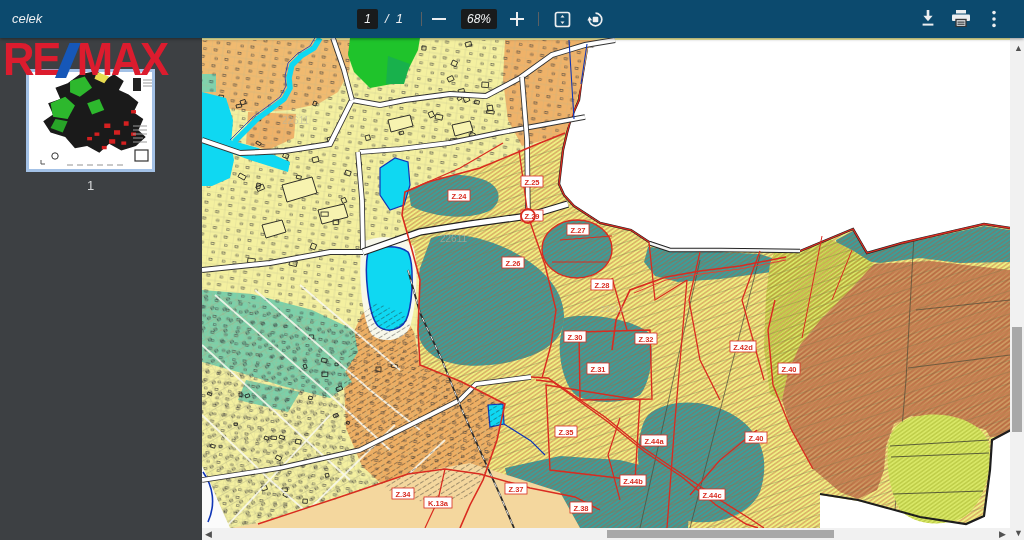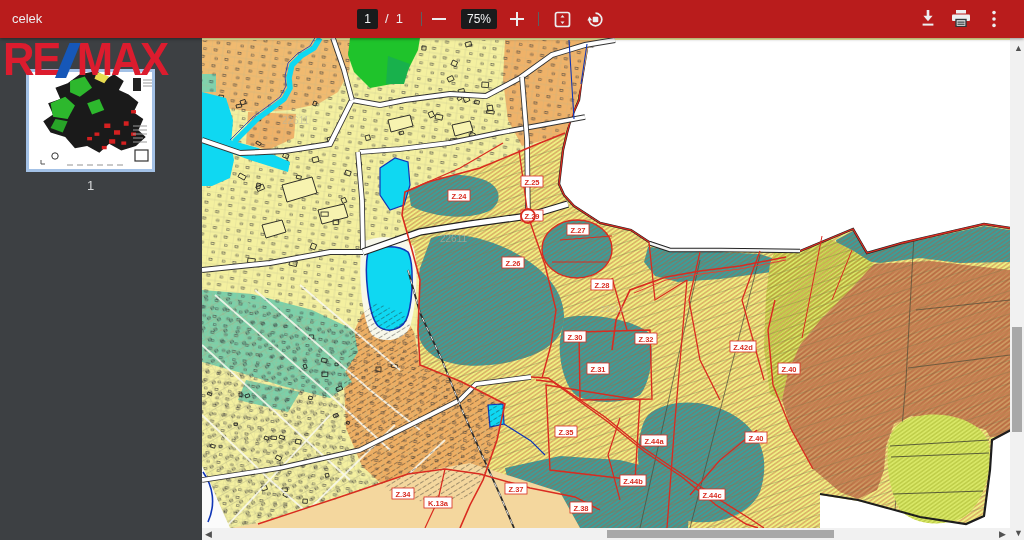--- a/index.html
+++ b/index.html
@@ -1,18 +1,18 @@
 <!DOCTYPE html>
 <html><head>
 <meta charset="utf-8">
 <style>
   html,body{margin:0;padding:0;width:1024px;height:540px;overflow:hidden;
     font-family:"Liberation Sans",sans-serif;background:#3d4043;}
-  #toolbar{position:absolute;left:0;top:0;width:1024px;height:38px;background:#b91c1c;
-    box-shadow:0 1px 3px rgba(0,0,0,.4);z-index:30;}
+  #toolbar{position:absolute;left:0;top:0;width:1024px;height:38px;background:#0c4a6e;
+    box-shadow:0 1px 3px rgba(0,0,0,.4);z-index:30;font-style:italic;}
   .tbtext{color:#eceef0;font-size:13px;}
   #title{position:absolute;left:12px;top:11px;}
   .numbox{position:absolute;background:#191b1c;color:#f1f3f4;font-size:12px;
     text-align:center;border-radius:2px;}
   #pgbox{left:357px;top:9px;width:21px;height:20px;line-height:20px;}
   #zoombox{left:461px;top:9px;width:36px;height:20px;line-height:20px;}
   .sep{position:absolute;top:12px;width:1px;height:14px;background:#5c6063;}
   #sidebar{position:absolute;left:0;top:38px;width:202px;height:502px;background:#3d4043;z-index:10;}
   #thumb{position:absolute;left:26px;top:31px;width:123px;height:97px;background:#fff;
     border:3px solid #a3c1e6;}
@@ -431,21 +431,21 @@
 <div id="remax"><span>RE</span><span class="sl"></span><span>MAX</span></div>
 
 <div id="toolbar">
   <div id="title" class="tbtext">celek</div>
   <div id="pgbox" class="numbox">1</div>
   <div class="tbtext" style="position:absolute;left:385px;top:11px;">/&nbsp;&nbsp;1</div>
   <div class="sep" style="left:421px;"></div>
   <svg style="position:absolute;left:432px;top:18px;" width="14" height="2">
       <rect width="14" height="2" fill="#eceef0"></rect>
     </svg>
-  <div id="zoombox" class="numbox">75%</div>
+  <div id="zoombox" class="numbox">68%</div>
   <svg style="position:absolute;left:510px;top:12px;" width="14" height="14">
       <path d="M6 0h2v6h6v2H8v6H6V8H0V6h6z" fill="#eceef0"></path>
     </svg>
   <div class="sep" style="left:538px;"></div>
   <svg style="position:absolute;left:554px;top:11px;" width="17" height="17" viewBox="0 0 17 17">
     <rect x="1.5" y="1.5" width="14" height="14" rx="2" fill="none" stroke="#eceef0" stroke-width="1.7"></rect>
     <path d="M8.5 4l2 2.6h-4z" fill="#eceef0"></path>
     <path d="M8.5 13l-2-2.6h4z" fill="#eceef0"></path>
   </svg>
   <svg style="position:absolute;left:587px;top:11px;" width="17" height="17" viewBox="0 0 17 17">

